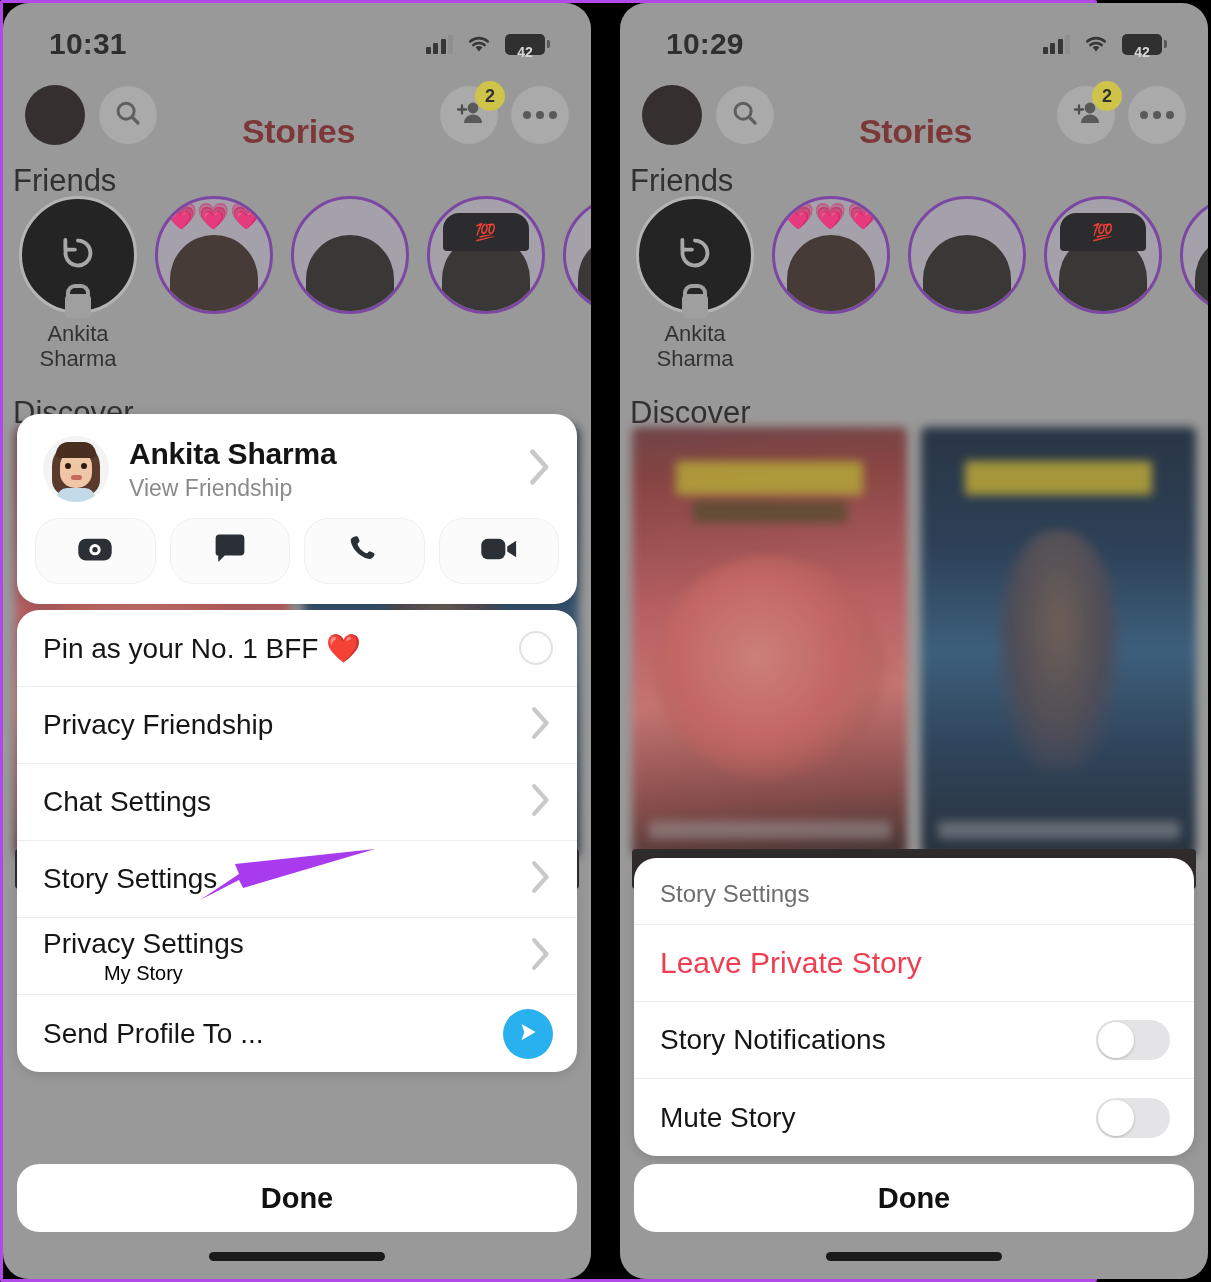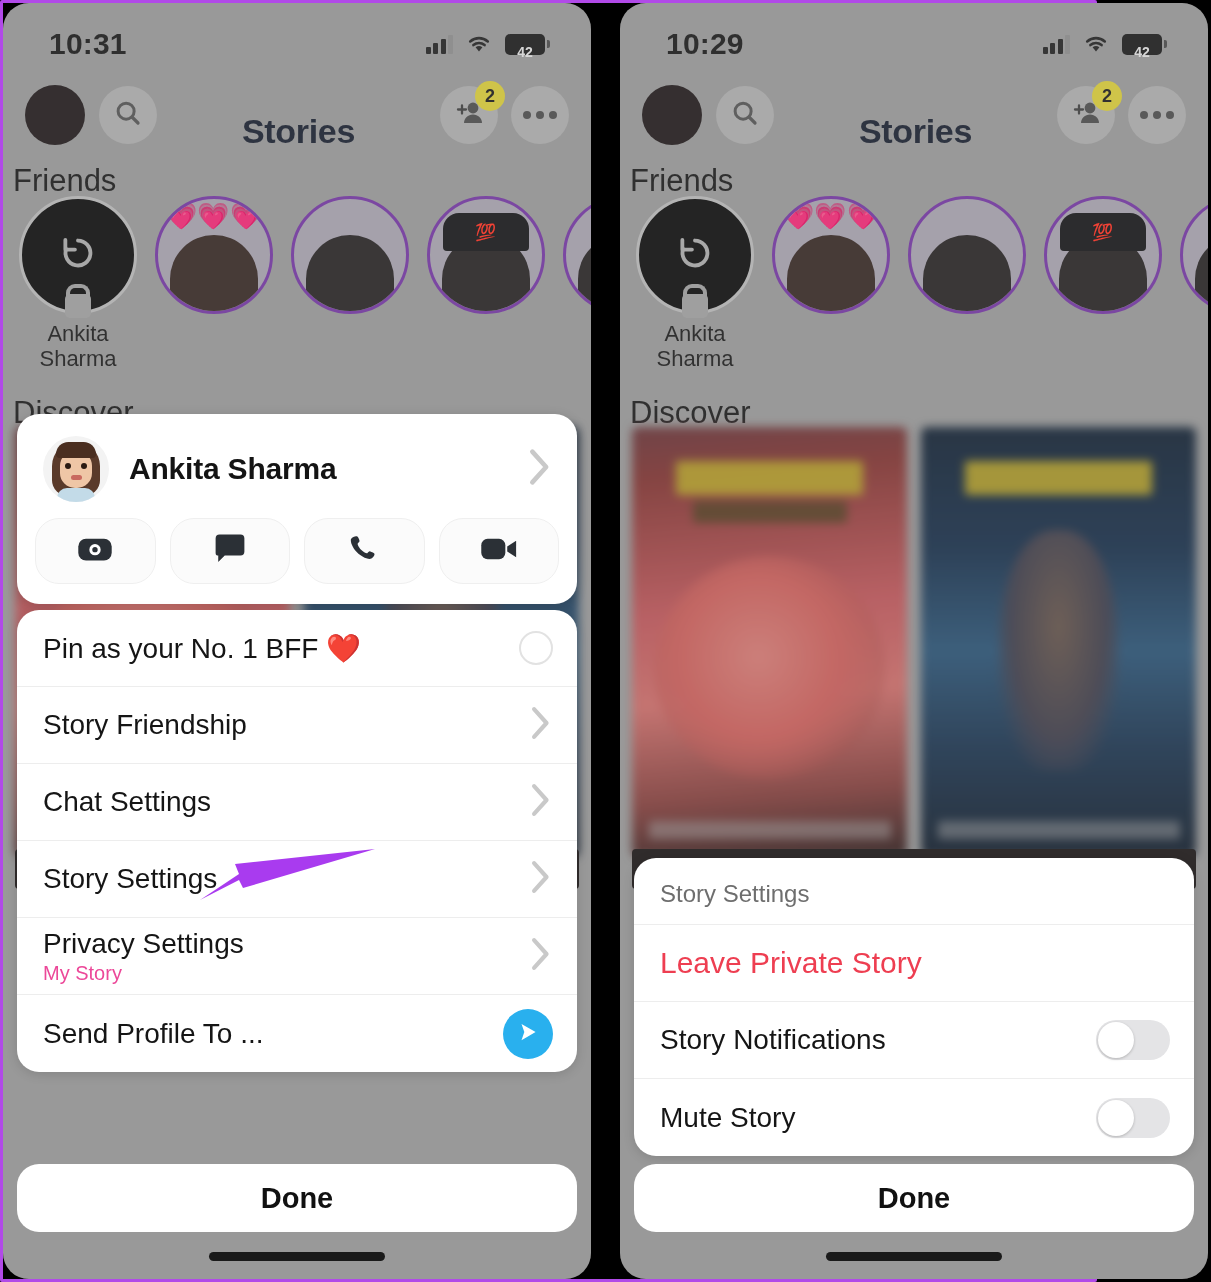--- a/index.html
+++ b/index.html
@@ -64,21 +64,21 @@
     background: #191112; flex: 0 0 auto;
   }
   .circle-btn {
     width: 58px; height: 58px; border-radius: 50%;
     background: rgba(255,255,255,.28);
     display: flex; align-items: center; justify-content: center;
     flex: 0 0 auto; position: relative;
   }
   .nav-title {
     flex: 1 1 auto; text-align: center;
-    font-size: 34px; font-weight: 700; color: #0f172a;
+    font-size: 34px; font-weight: 700; color: #7f1d1d;
     letter-spacing: -.3px;
     margin-top: 32px;
   }
   .nav-right { display: flex; align-items: center; gap: 13px; }
   .badge {
     position: absolute; top: -5px; right: -7px;
     min-width: 30px; height: 30px; border-radius: 50%;
     background: #f5e636; color: #131313;
     font-size: 18px; font-weight: 700;
     display: flex; align-items: center; justify-content: center;
@@ -208,22 +208,22 @@
 
   
   .options-card { top: 607px; }
   .opt-row {
     display: flex; align-items: center; justify-content: space-between;
     padding: 0 24px 0 26px; min-height: 77px;
     border-bottom: 1px solid #ededed;
   }
   .opt-row:last-child { border-bottom: none; }
   .opt-label { font-size: 28px; color: #151515; }
-  .opt-sublabel { font-size: 20px; color: #ec4899; margin-top: 2px; }
-  .opt-stack { display: flex; flex-direction: column; justify-content: center; }
+  .opt-sublabel { font-size: 20px; color: #000000; margin-top: 2px; }
+  .opt-stack { display: flex; flex-direction: column; justify-content: center; align-items: center; }
   .radio-circle {
     width: 34px; height: 34px; border-radius: 50%;
     border: 2px solid #e2e2e2; background: #fff;
   }
   .send-btn {
     width: 50px; height: 50px; border-radius: 50%; background: #29b0ee;
     display: flex; align-items: center; justify-content: center;
   }
 
   
@@ -384,20 +384,21 @@
           <span class="bm-hair"></span>
             <span class="bm-face"></span>
             <span class="bm-bang"></span>
           <span class="bm-eye l"></span>
             <span class="bm-eye r"></span>
             <span class="bm-lip"></span>
             <span class="bm-body"></span>
         </div>
         <div class="profile-names">
           <div class="profile-name">Ankita Sharma</div>
+          <div class="profile-sub">View Friendship</div>
         </div>
         <span class="chev">
           <svg width="26" height="40" viewBox="0 0 16 26">
               <path d="M3 3l9 10-9 10" stroke="#c9c9c9" stroke-width="3" fill="none" stroke-linecap="round" stroke-linejoin="round"></path>
             </svg>
         </span>
       </div>
       <div class="action-row">
         <div class="action-btn">
           <span>
@@ -435,21 +436,21 @@
 
     <div class="sheet options-card">
       <div class="opt-row">
         <div class="opt-stack">
             <div class="opt-label">Pin as your No. 1 BFF ❤️</div>
           </div>
         <span class="radio-circle"></span>
       </div>
       <div class="opt-row">
         <div class="opt-stack">
-            <div class="opt-label">Story Friendship</div>
+            <div class="opt-label">Privacy Friendship</div>
           </div>
         <span>
           <svg width="24" height="36" viewBox="0 0 16 26">
               <path d="M3 3l9 10-9 10" stroke="#c9c9c9" stroke-width="3" fill="none" stroke-linecap="round" stroke-linejoin="round"></path>
             </svg>
         </span>
       </div>
       <div class="opt-row">
         <div class="opt-stack">
             <div class="opt-label">Chat Settings</div>

